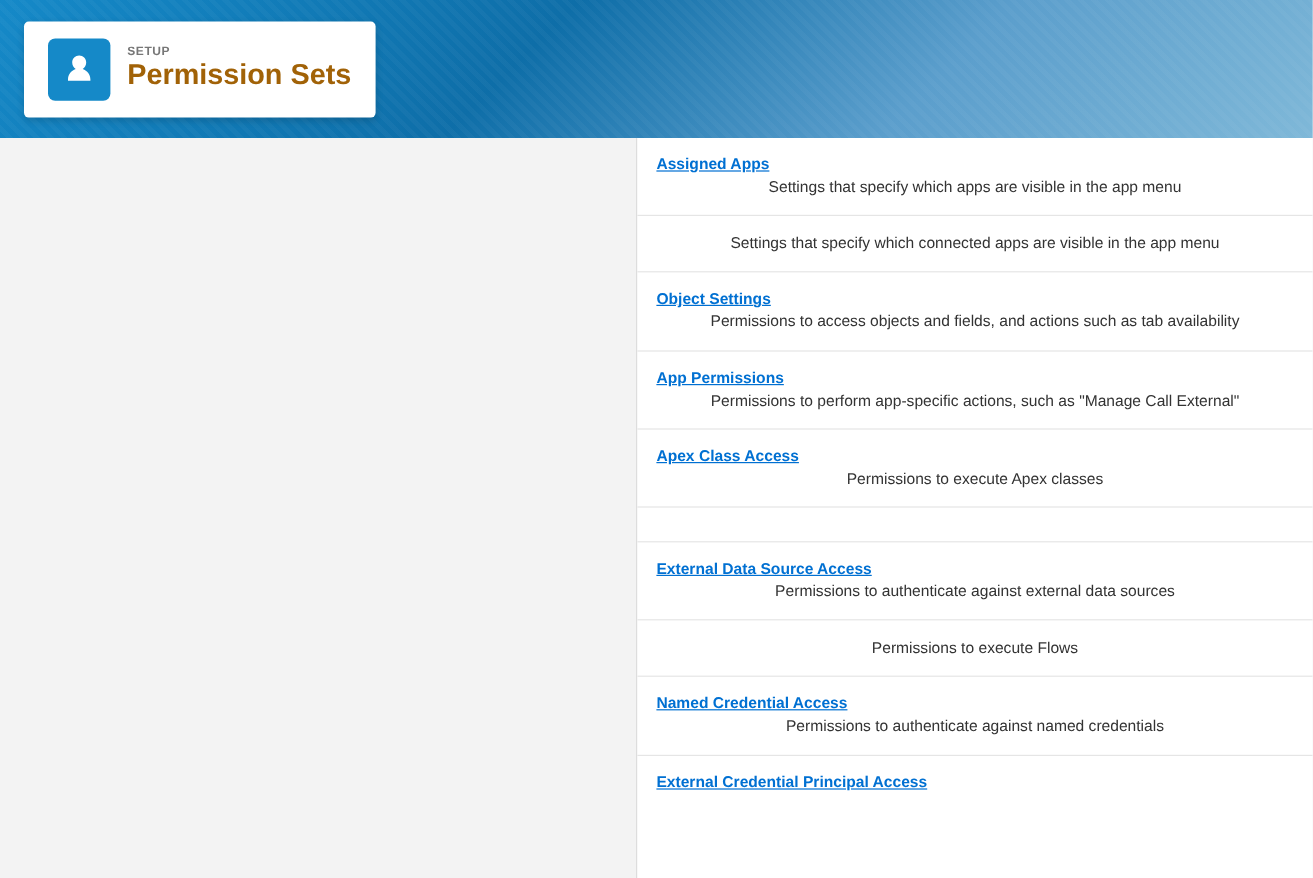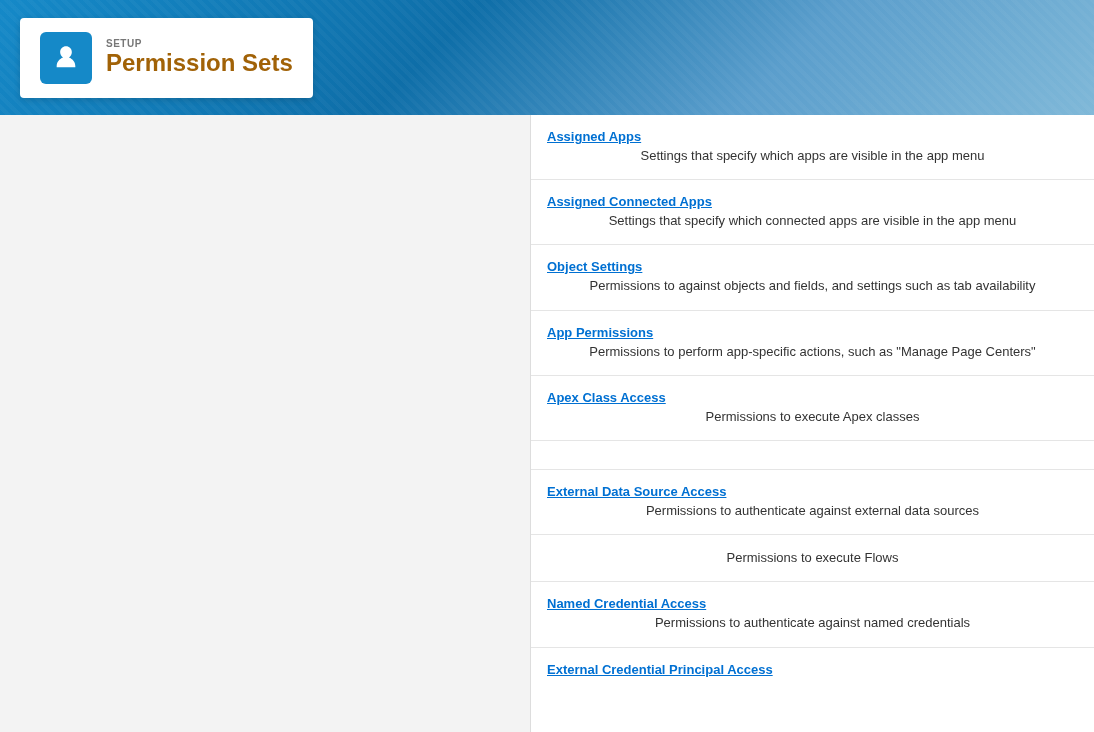--- a/index.html
+++ b/index.html
@@ -141,30 +141,29 @@
     
     
   </div>
 
   <div class="right-panel" id="right-panel-content">
   <div class="section-row">
         <a class="section-link">Assigned Apps</a>
         <span class="section-desc">Settings that specify which apps are visible in the app menu</span>
       </div>
       <div class="section-row">
-        <a class="section-link">Assigned Connected Apps</a>
         <span class="section-desc">Settings that specify which connected apps are visible in the app menu</span>
       </div>
       <div class="section-row">
         <a class="section-link">Object Settings</a>
-        <span class="section-desc">Permissions to against objects and fields, and settings such as tab availability</span>
+        <span class="section-desc">Permissions to access objects and fields, and actions such as tab availability</span>
       </div>
       <div class="section-row">
         <a class="section-link">App Permissions</a>
-        <span class="section-desc">Permissions to perform app-specific actions, such as "Manage Page Centers"</span>
+        <span class="section-desc">Permissions to perform app-specific actions, such as "Manage Call External"</span>
       </div>
       <div class="section-row">
         <a class="section-link">Apex Class Access</a>
         <span class="section-desc">Permissions to execute Apex classes</span>
       </div>
       <div class="section-row">
       </div>
       <div class="section-row">
         <a class="section-link">External Data Source Access</a>
         <span class="section-desc">Permissions to authenticate against external data sources</span>

